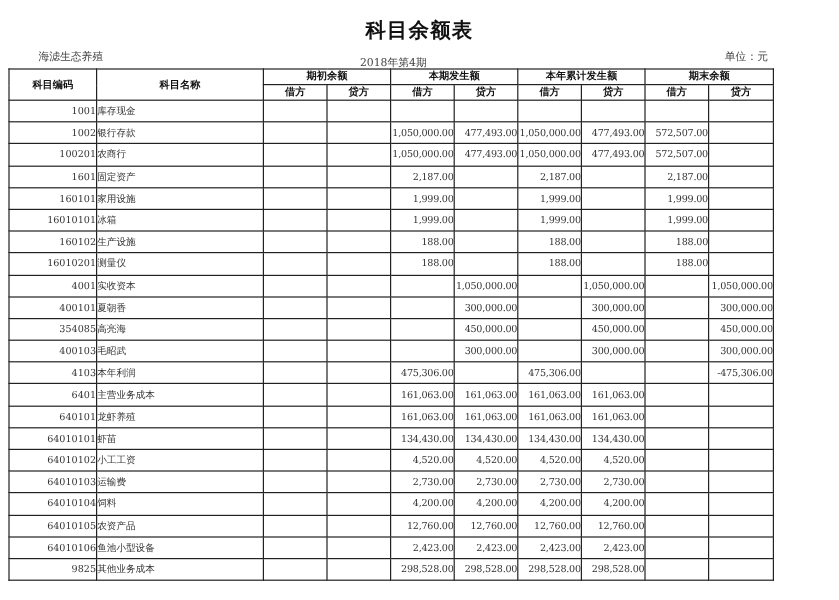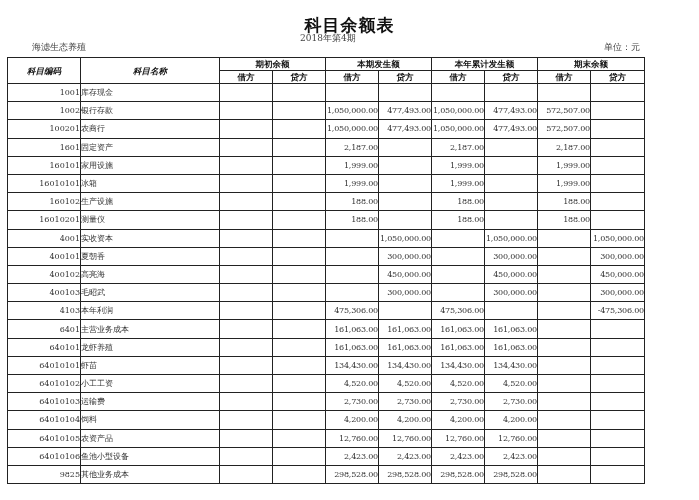--- a/index.html
+++ b/index.html
@@ -2,29 +2,29 @@
 <html><head>
 <meta charset="utf-8">
 <style>
   html, body { margin: 0; padding: 0; background: #ffffff; }
   body { width: 699px; height: 500px; position: relative; overflow: hidden;
          font-family: "DejaVu Serif", "Liberation Serif", serif; color: #222; }
   .title { position: absolute; left: 0; width: 699px; top: 14px; text-align: center;
            font-family: "DejaVu Sans", "Liberation Sans", sans-serif; font-weight: bold;
            font-size: 17px; color: #111; letter-spacing: 1px; }
   .company { position: absolute; left: 8px; top: 41px; font-size: 9px; color: #444; margin-left: 24px; }
-  .period { position: absolute; left: 300px; top: 32px; font-size: 9px; color: #444; }
+  .period { position: absolute; left: 300px; top: 46px; font-size: 9px; color: #444; }
   .unit { position: absolute; left: 604px; top: 41px; font-size: 9px; color: #444; font-family: Liberation Mono, monospace; }
   table.ledger { position: absolute; left: 7px; top: 57px; border-collapse: collapse;
                  table-layout: fixed; width: 637px; }
   table.ledger td, table.ledger th { border: 1.3px solid #222; padding: 0; overflow: hidden;
                  white-space: nowrap; }
   table.ledger th { font-family: "DejaVu Sans", "Liberation Sans", sans-serif; font-weight: bold;
                  font-size: 8.5px; color: #111; height: 12px; line-height: 12px; text-align: center; }
-  table.ledger th.tall { height: 25px; font-style: italic; }
+  table.ledger th.tall { height: 25px; }
   table.ledger td { height: 17.2px; font-size: 8px; color: #333; }
   td.code { padding-left: 2px; text-align: right; }
   td.name { padding-left: 2px; text-align: left; font-size: 8.5px; }
   td.num { text-align: right; padding-right: 1px; font-size: 7.6px; letter-spacing: -0.2px; }
 </style>
 </head>
 <body>
 
 <div class="title">科目余额表</div>
 <div class="company">海滤生态养殖</div>
@@ -179,21 +179,21 @@
         <td class="num"></td>
         <td class="num"></td>
         <td class="num"></td>
         <td class="num">300,000.00</td>
         <td class="num"></td>
         <td class="num">300,000.00</td>
         <td class="num"></td>
         <td class="num">300,000.00</td>
       </tr>
       <tr>
-        <td class="code">400102</td>
+        <td class="code">354085</td>
         <td class="name">高亮海</td>
         <td class="num"></td>
         <td class="num"></td>
         <td class="num"></td>
         <td class="num">450,000.00</td>
         <td class="num"></td>
         <td class="num">450,000.00</td>
         <td class="num"></td>
         <td class="num">450,000.00</td>
       </tr>

